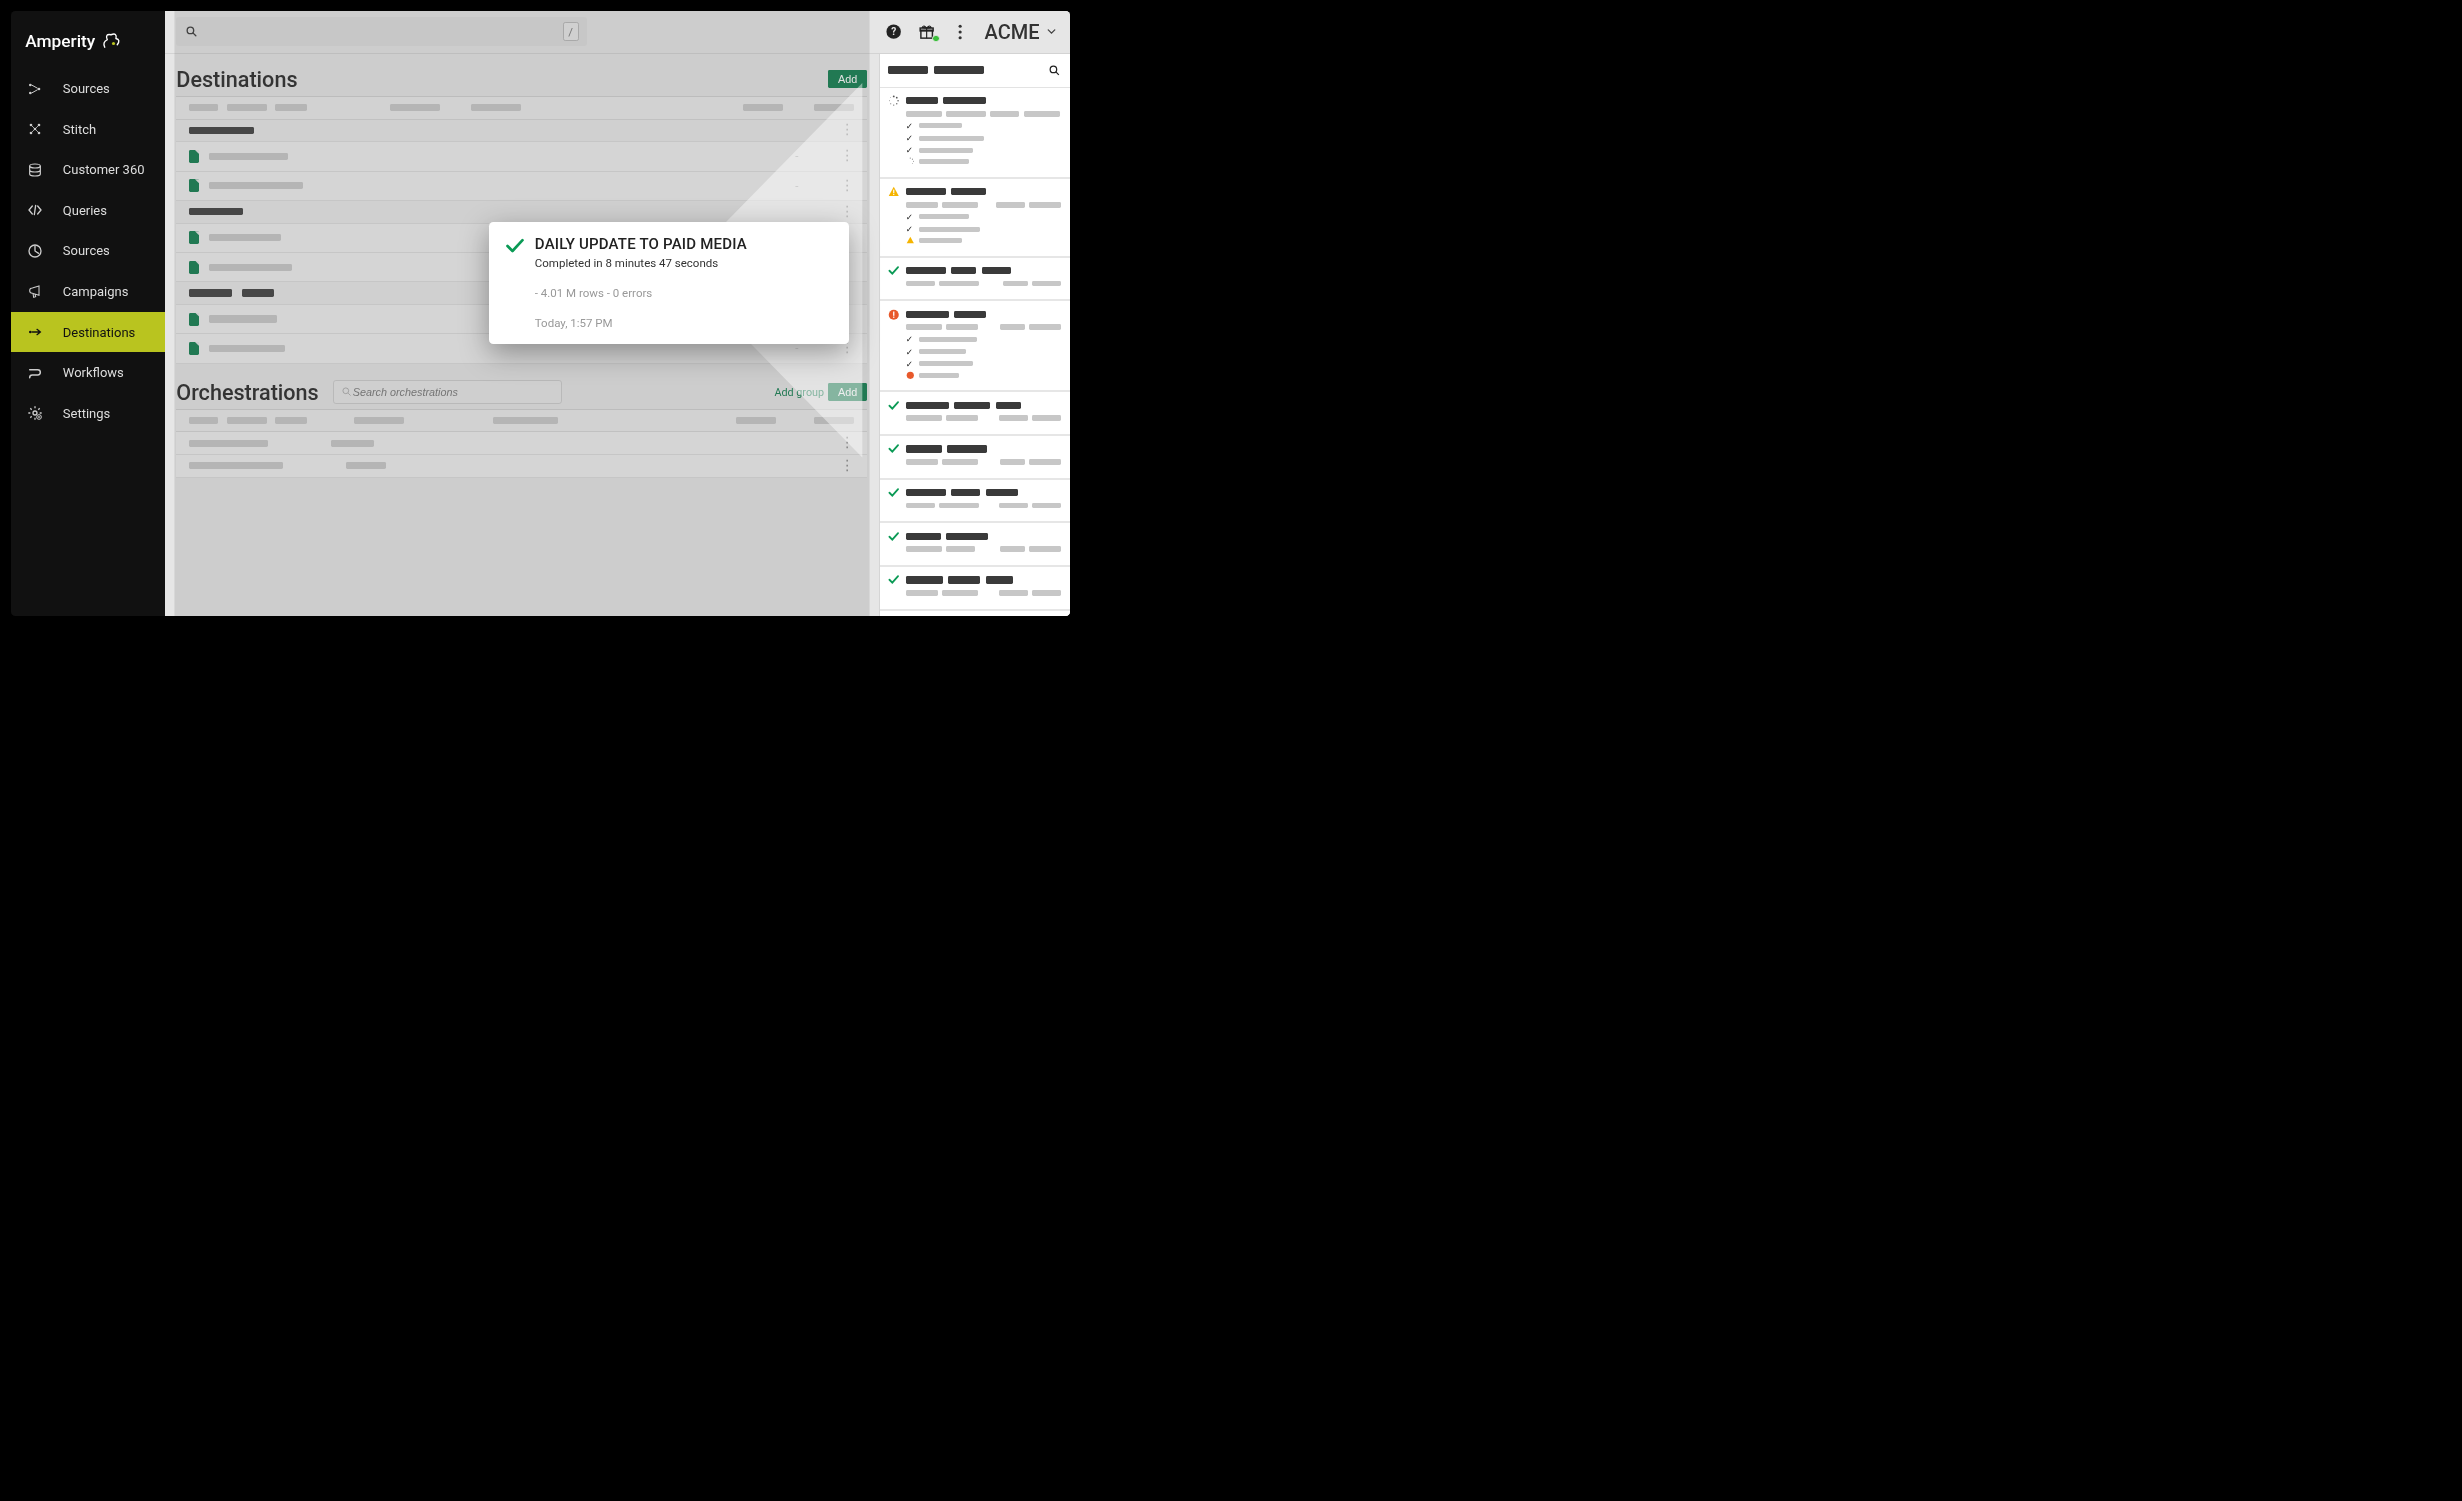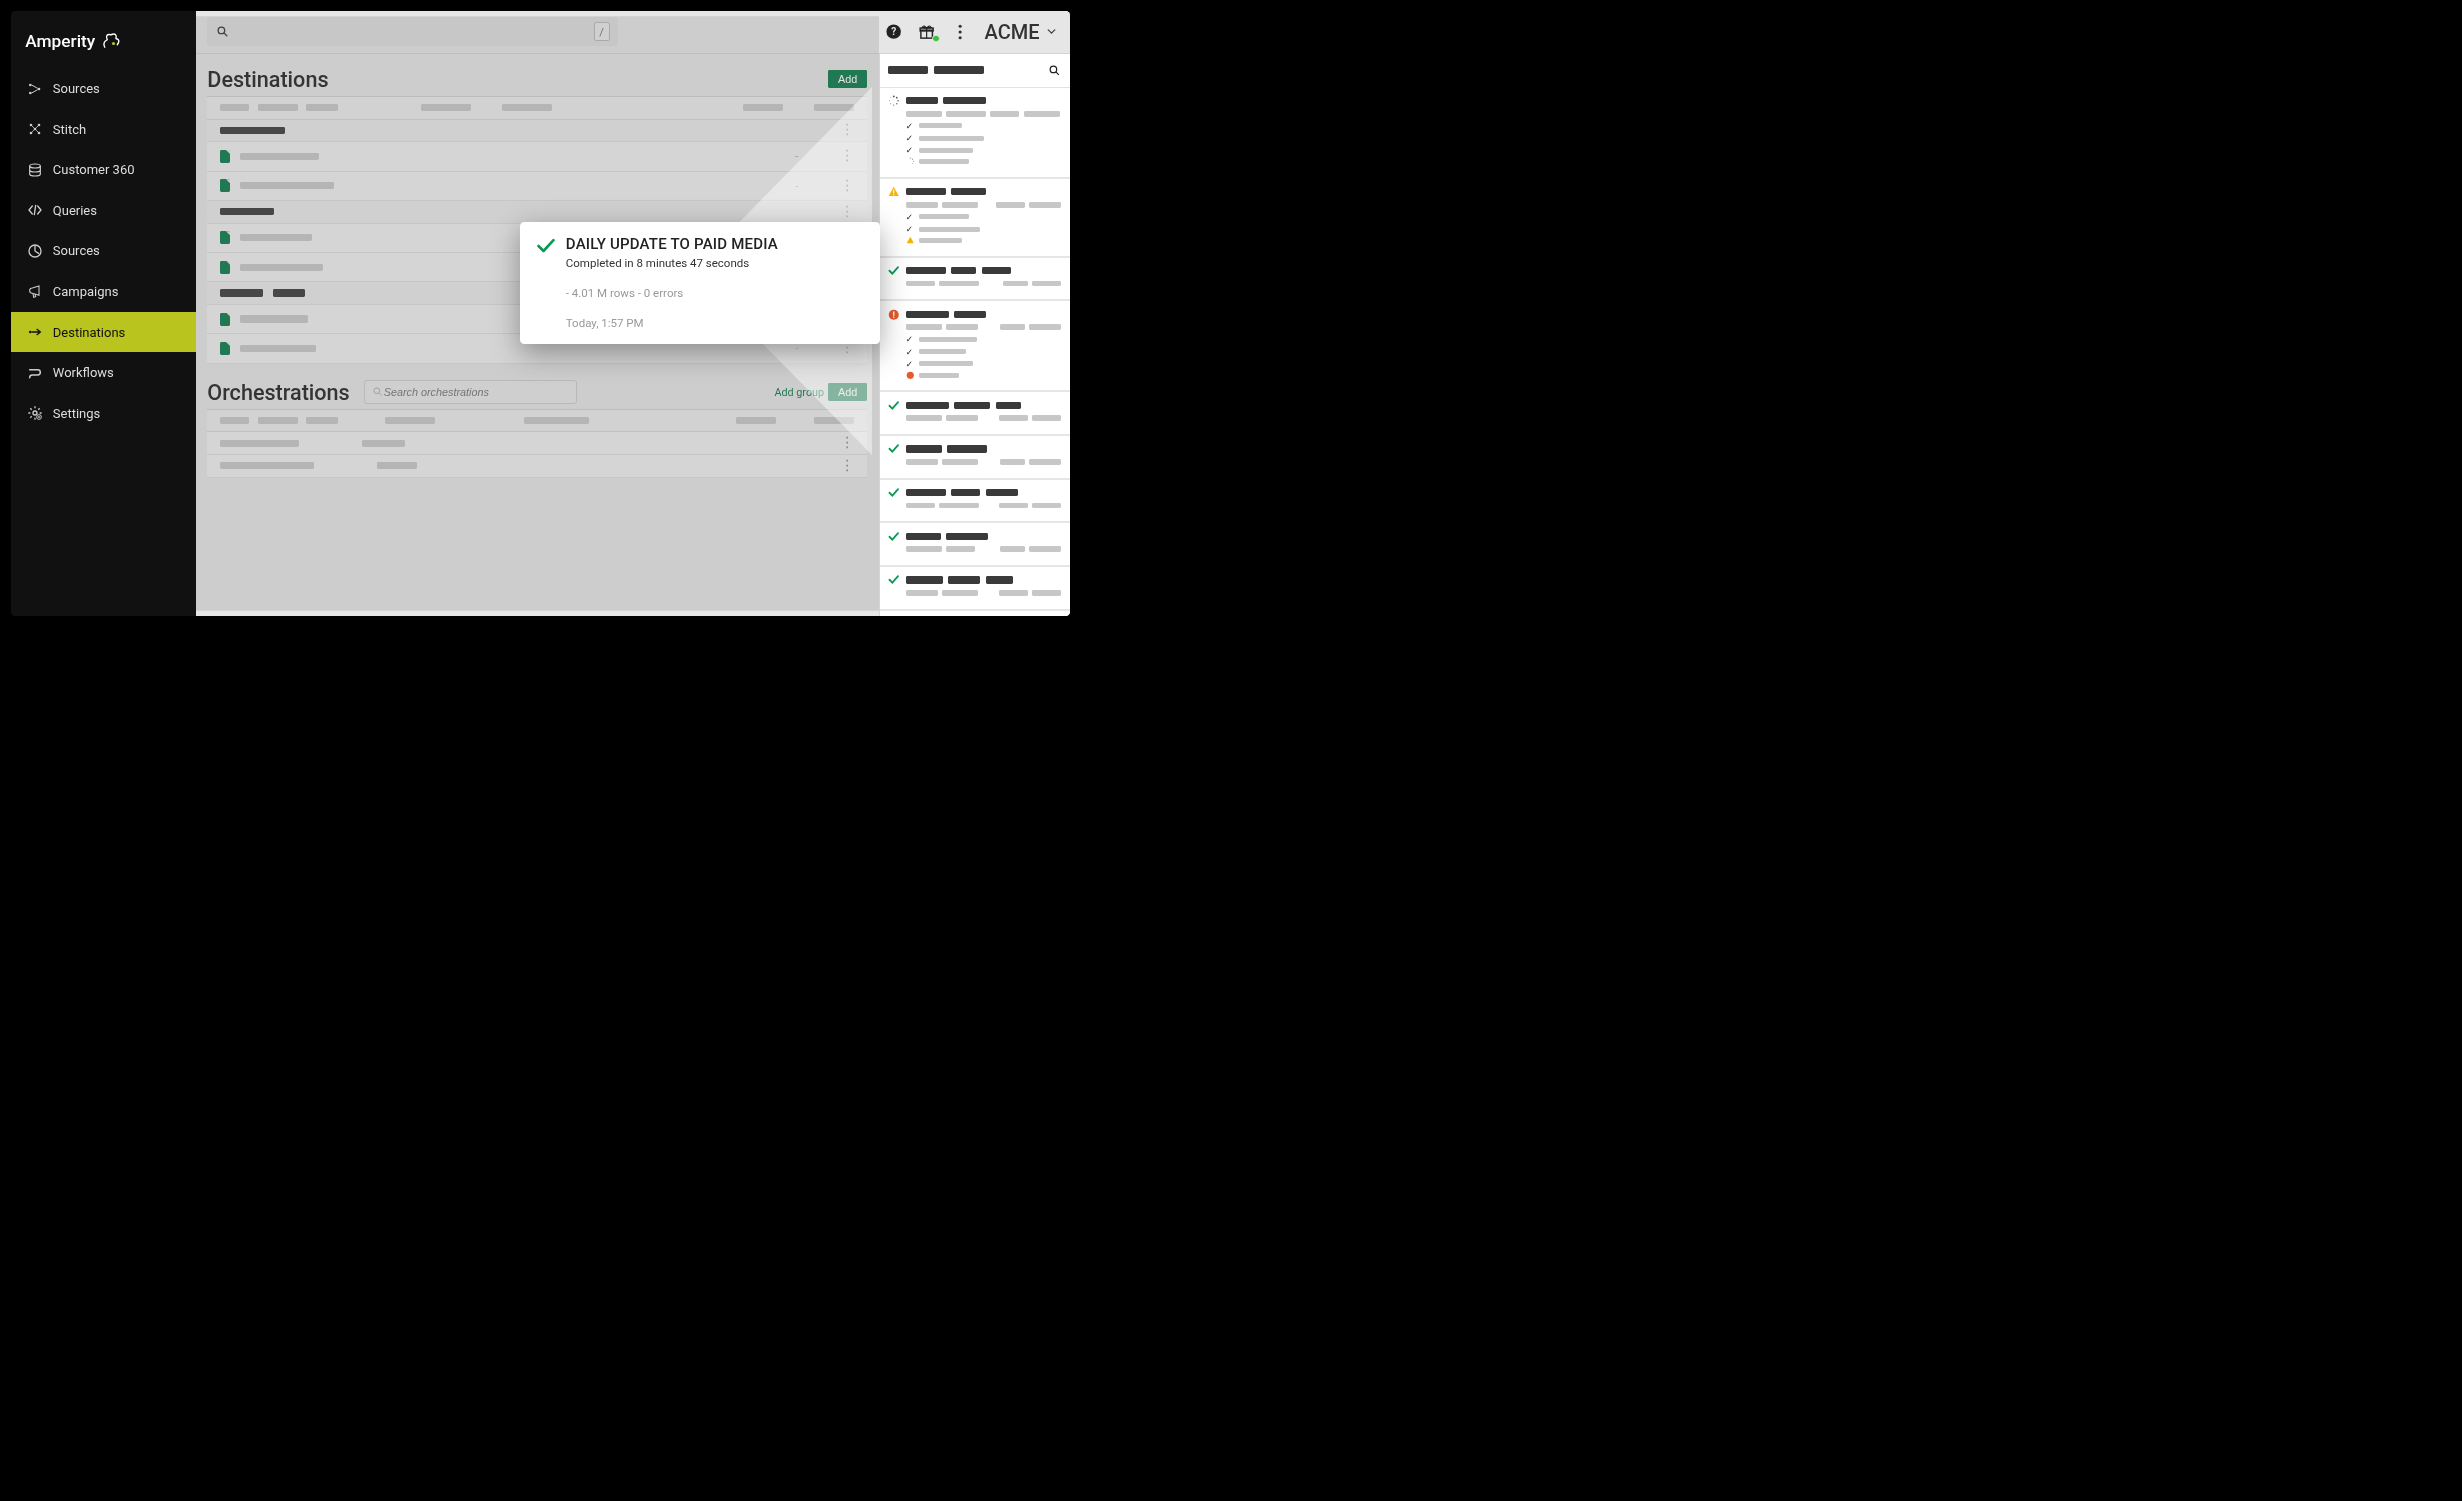--- a/index.html
+++ b/index.html
@@ -15,40 +15,40 @@
     display: flex;
     width: 1059px;
     height: 605px;
     margin: 10.8px;
     background: #000;
     border-radius: 4.3px;
     overflow: hidden;
   }
   
   .sidebar {
-    width: 185px;
+    width: 154px;
     background: #111;
     color: #ddd;
     padding-top: 13px;
     flex-shrink: 0;
   }
   .brand {
     display: flex;
     align-items: center;
     gap: 5.8px;
     padding: 7.2px 14.4px 17.3px 14.4px;
     font-size: 17.3px;
     font-weight: 500;
     color: #fff;
   }
   .brand svg { width: 20px; height: 20px; }
   .nav-item {
     display: flex;
     align-items: center;
-    gap: 10px;
+    gap: 20px;
     padding: 12.3px 16px;
     font-size: 13px;
     color: #ddd;
     cursor: pointer;
   }
   .nav-item svg { width: 16px; height: 16px; flex-shrink:0; }
   .nav-item.active {
     background: #b9c41f;
     color: #111;
   }

